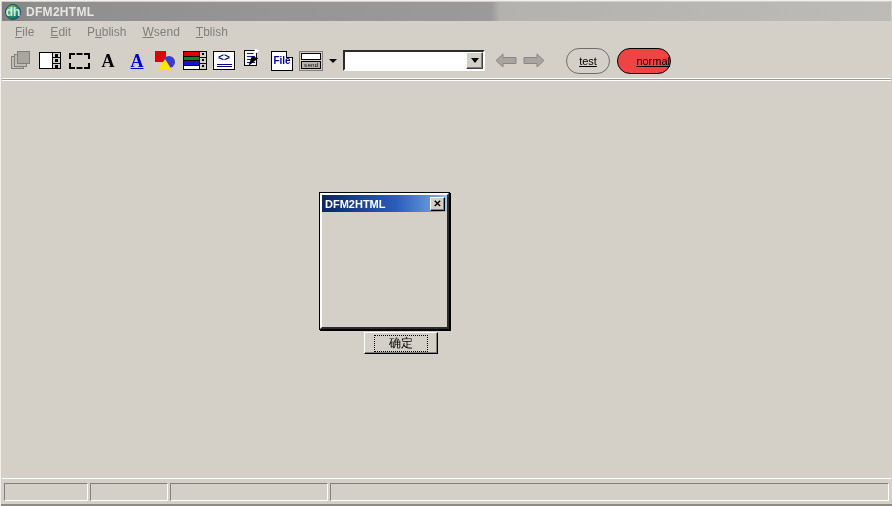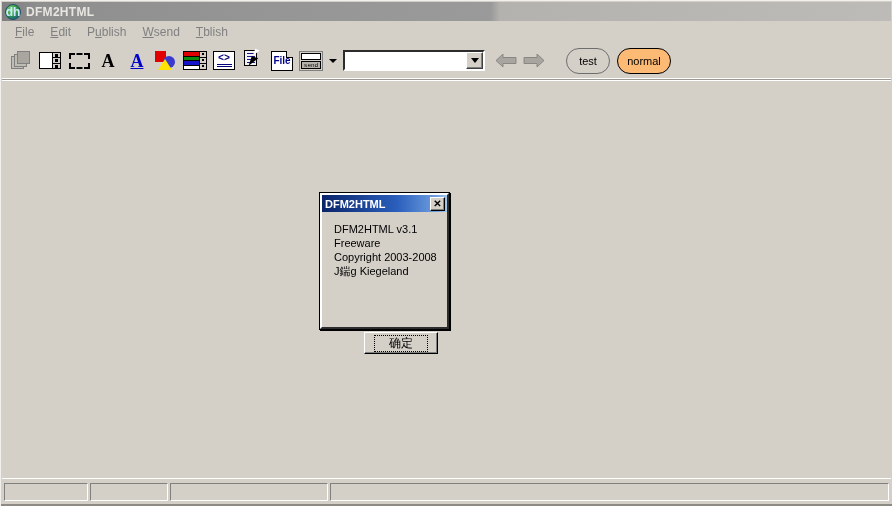--- a/index.html
+++ b/index.html
@@ -175,24 +175,24 @@
   .tb-combo .drop i { width:0;height:0;border-left:4px solid transparent;border-right:4px solid transparent;border-top:5px solid #000;}
 
   .nav-arrow { width: 28px; height: 26px; display:flex; align-items:center; justify-content:center; flex:0 0 auto; cursor:default;}
   .nav-arrow svg { display:block; }
 
   .pill {
     height: 26px; border-radius: 13px;
     display:flex; align-items:center; justify-content:center;
     font-size:11px; color:#000;
     border:1px solid #6e6e6e;
-    flex:0 0 auto; cursor:default;
+    flex:0 0 auto; cursor:default;text-decoration:underline;
   }
   .pill.test { width: 44px; margin-left: 18px; background:#d4d0c8; }
-  .pill.normal { width: 54px; margin-left: 7px; background:#fdba74; border-color:#000; }
+  .pill.normal { width: 54px; margin-left: 7px; background:#ef4444; border-color:#000;justify-content:flex-end; }
 
   
   #client {
     position: absolute; left:1px; top:79px;
     width: 889px; height: 398px;
     background: #d4d0c8;
     border-top: 1px solid #ffffff;
   }
 
   
@@ -413,26 +413,20 @@
   <div id="client"></div>
 
   <div id="dialog">
     <div class="inner"></div>
 
     <div id="dlg-title">
       <div class="t">DFM2HTML</div>
       <div id="dlg-close">✕</div>
     </div>
 
-    <div id="dlg-body">
-      <div class="line">DFM2HTML v3.1</div>
-      <div class="line">Freeware</div>
-      <div class="line">Copyright 2003-2008</div>
-      <div class="line">J鍴g Kiegeland</div>
-    </div>
 
     <div id="dlg-ok">
       <span class="focusring">确定</span>
     </div>
   </div>
 
   <div id="statusbar">
     <div class="panel" style="width:84px"></div>
     <div class="panel" style="width:78px"></div>
     <div class="panel" style="width:158px"></div>

